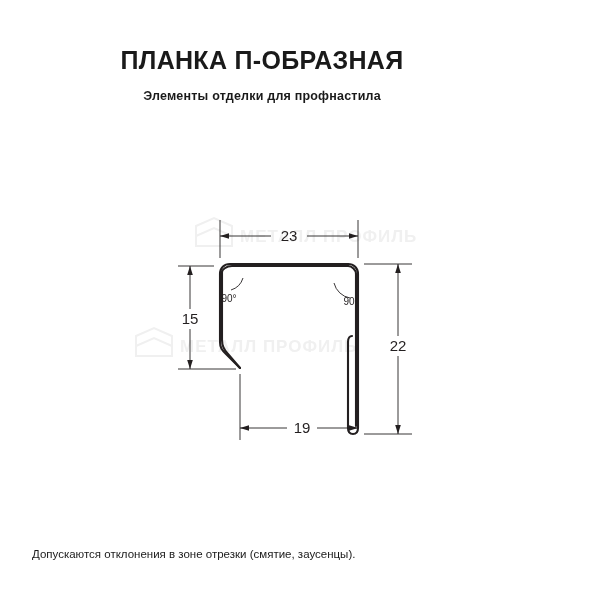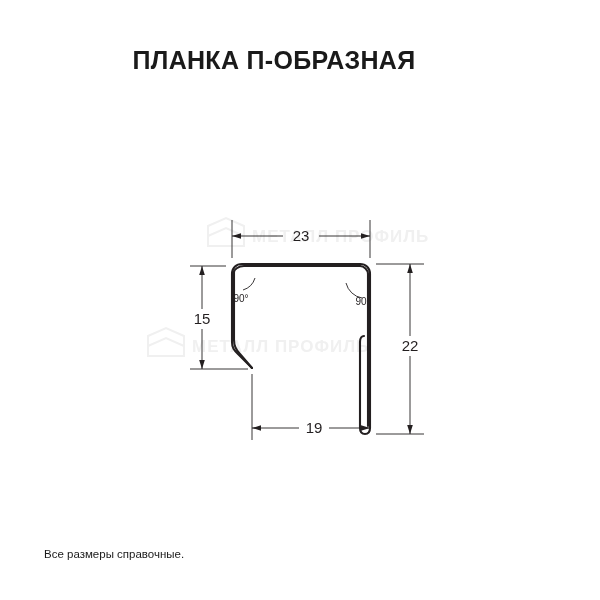--- a/index.html
+++ b/index.html
@@ -13,21 +13,20 @@
     font-family: "Liberation Sans", sans-serif;
     color: #1a1a1a;
     position: relative;
     overflow: hidden;
   }
   .page {
     position: relative;
     width: 524px;
     height: 600px;
     box-sizing: border-box;
-    margin-left: 12px;
   }
   .header {
     text-align: center;
     padding-top: 46px;
   }
   .title-1 {
     font-size: 25px;
     font-weight: bold;
     letter-spacing: 0.3px;
     line-height: 1.15;
@@ -111,20 +110,21 @@
     stroke-width: 0.9;
   }
 </style>
 </head>
 <body>
 
 <div class="page">
 
   <div class="header">
     <h1 class="title-1">ПЛАНКА П-ОБРАЗНАЯ</h1>
+    <p class="subtitle">Элементы отделки для профнастила</p>
   </div>
 
   <div class="drawing-wrap">
     <svg width="600" height="340" viewBox="0 0 600 340">
 
       <g opacity="1">
         <path class="wm-shape" d="M196 76 L214 68 L232 76 L232 96 L196 96 Z"></path>
         <path class="wm-shape" d="M196 86 L214 78 L232 86"></path>
         <text class="wm-text" x="240" y="92">МЕТАЛЛ ПРОФИЛЬ</text>
       </g>
@@ -198,16 +198,16 @@
       </g>
       <g>
         <path class="arc" d="M334 133 A 20 20 0 0 0 350 148"></path>
         <text class="ang-text" x="351" y="155" text-anchor="middle">90°</text>
       </g>
 
     </svg>
   </div>
 
   <div class="footer">
-    <p>Все размеры справочные.</p>
+    <p>Допускаются отклонения в зоне отрезки (смятие, заусенцы).</p>
   </div>
 
 </div>
 
 </body></html>

